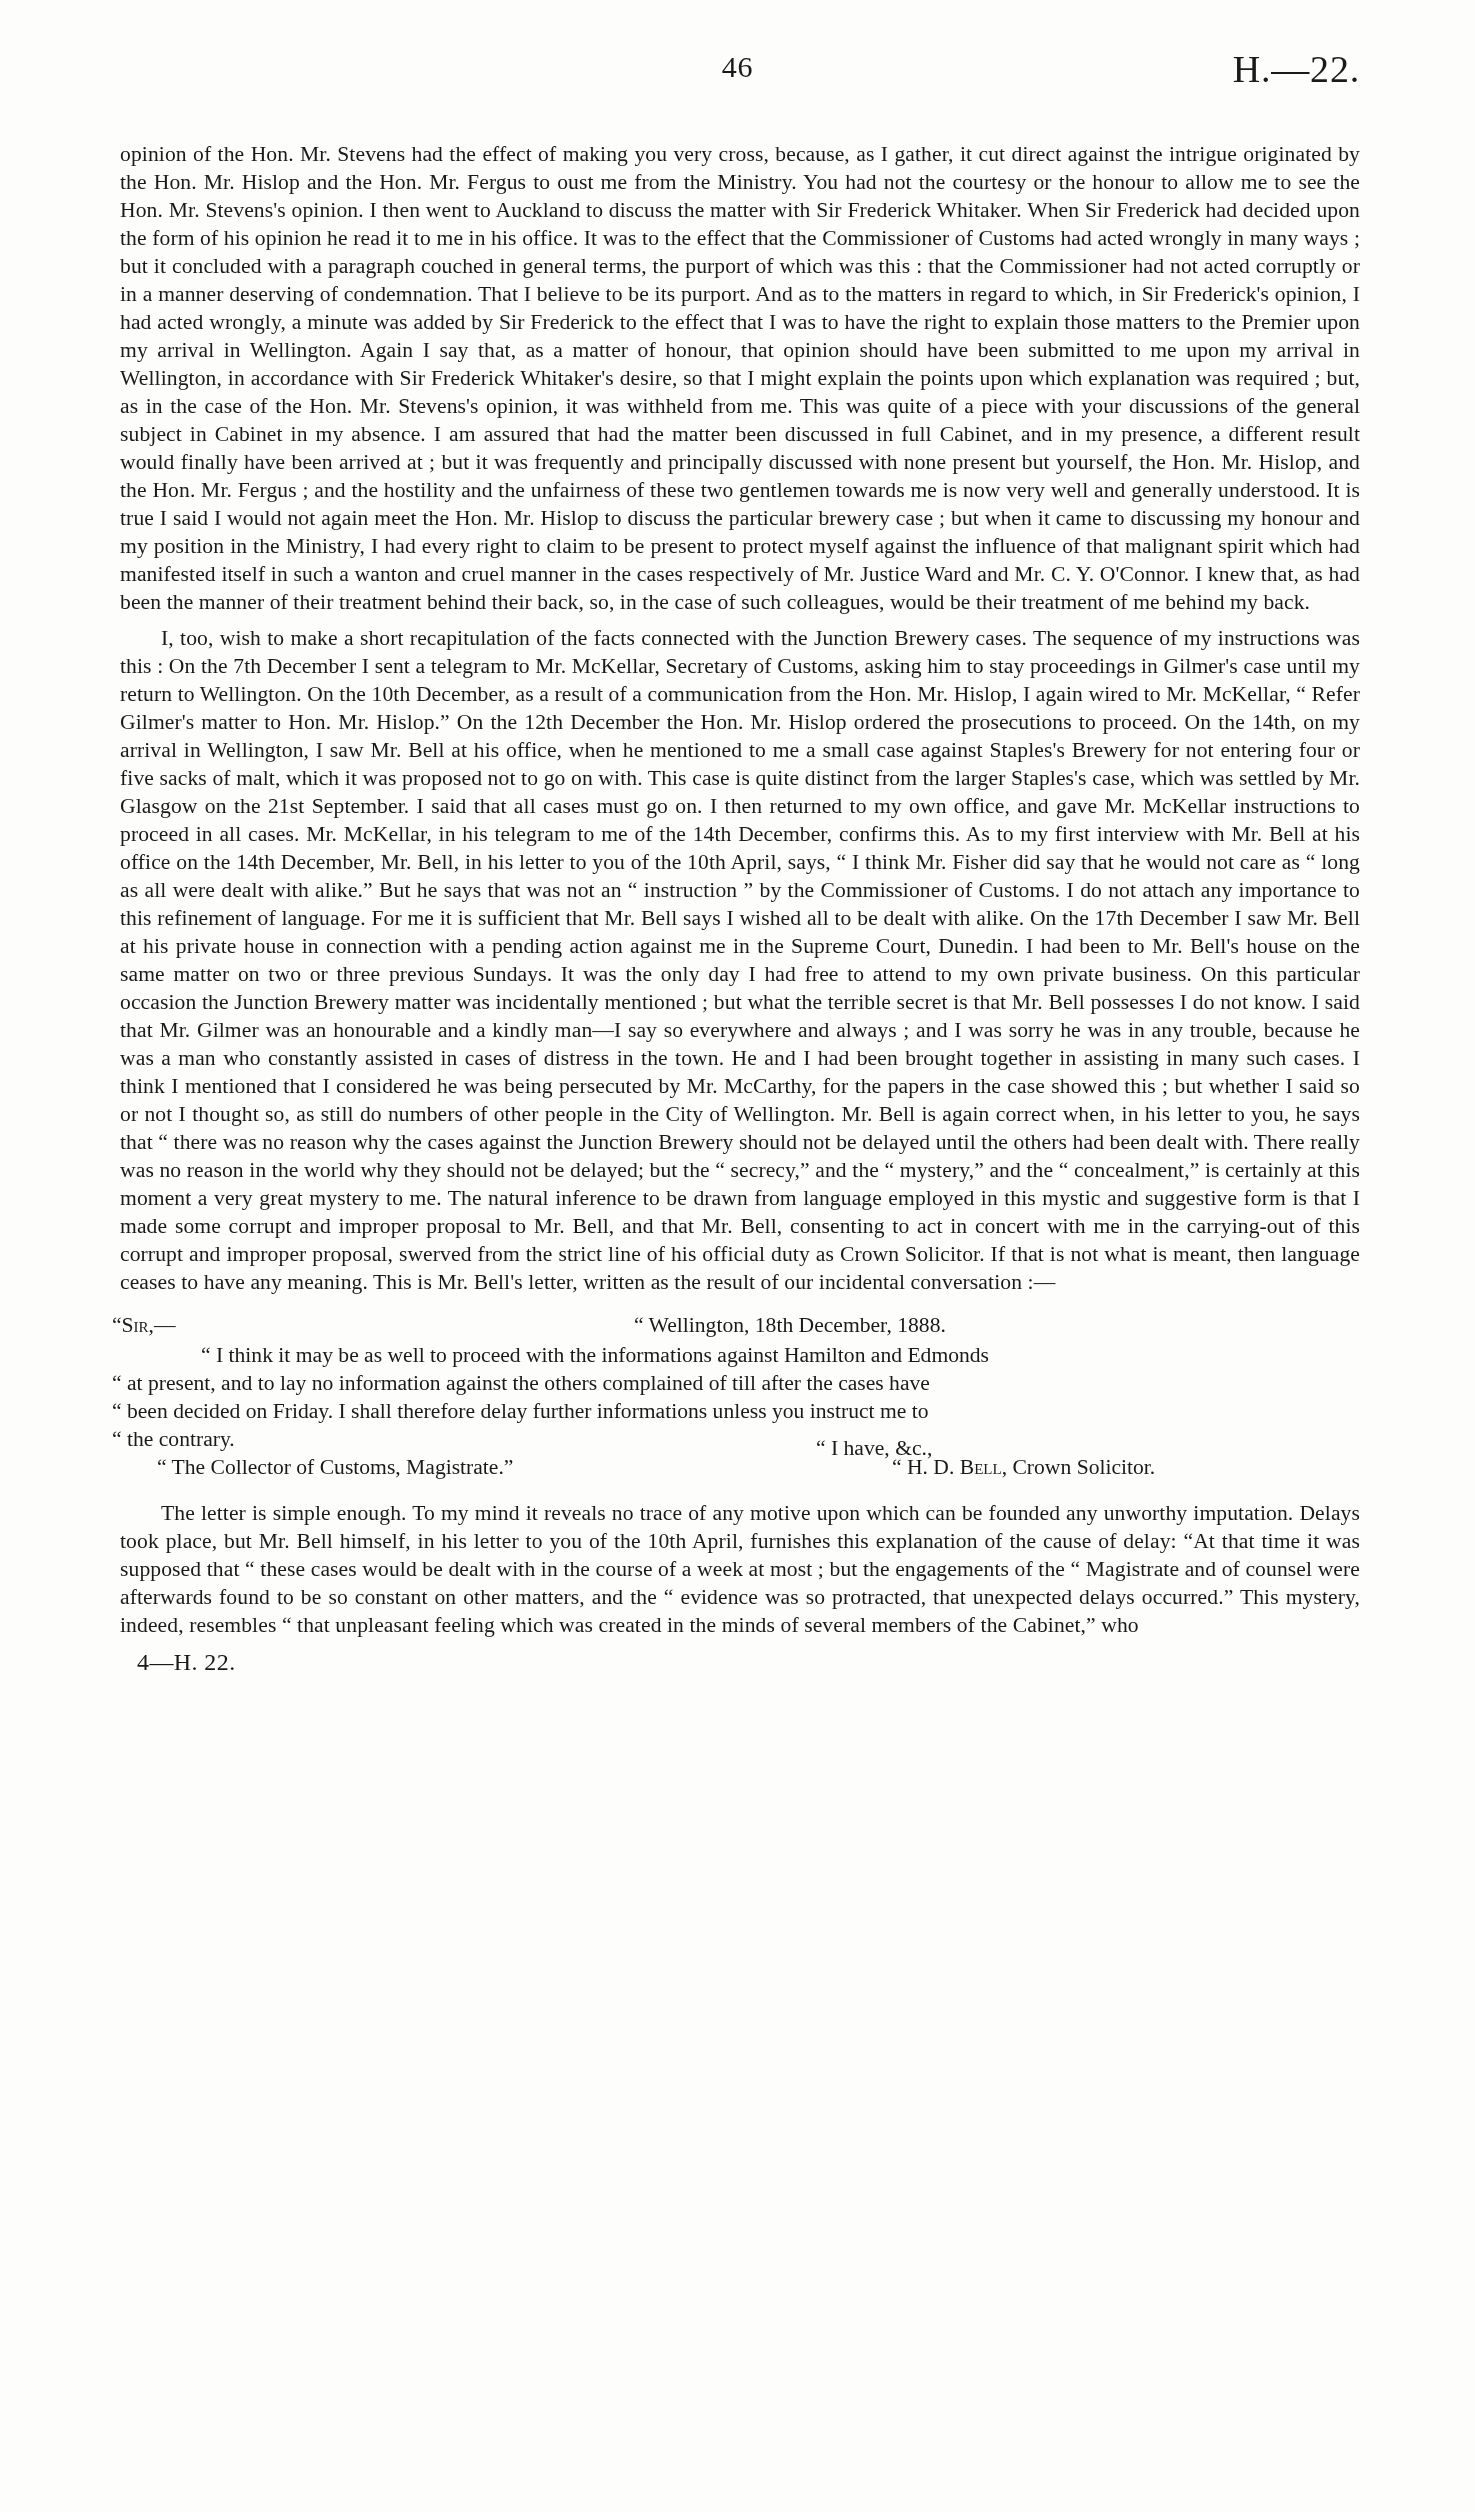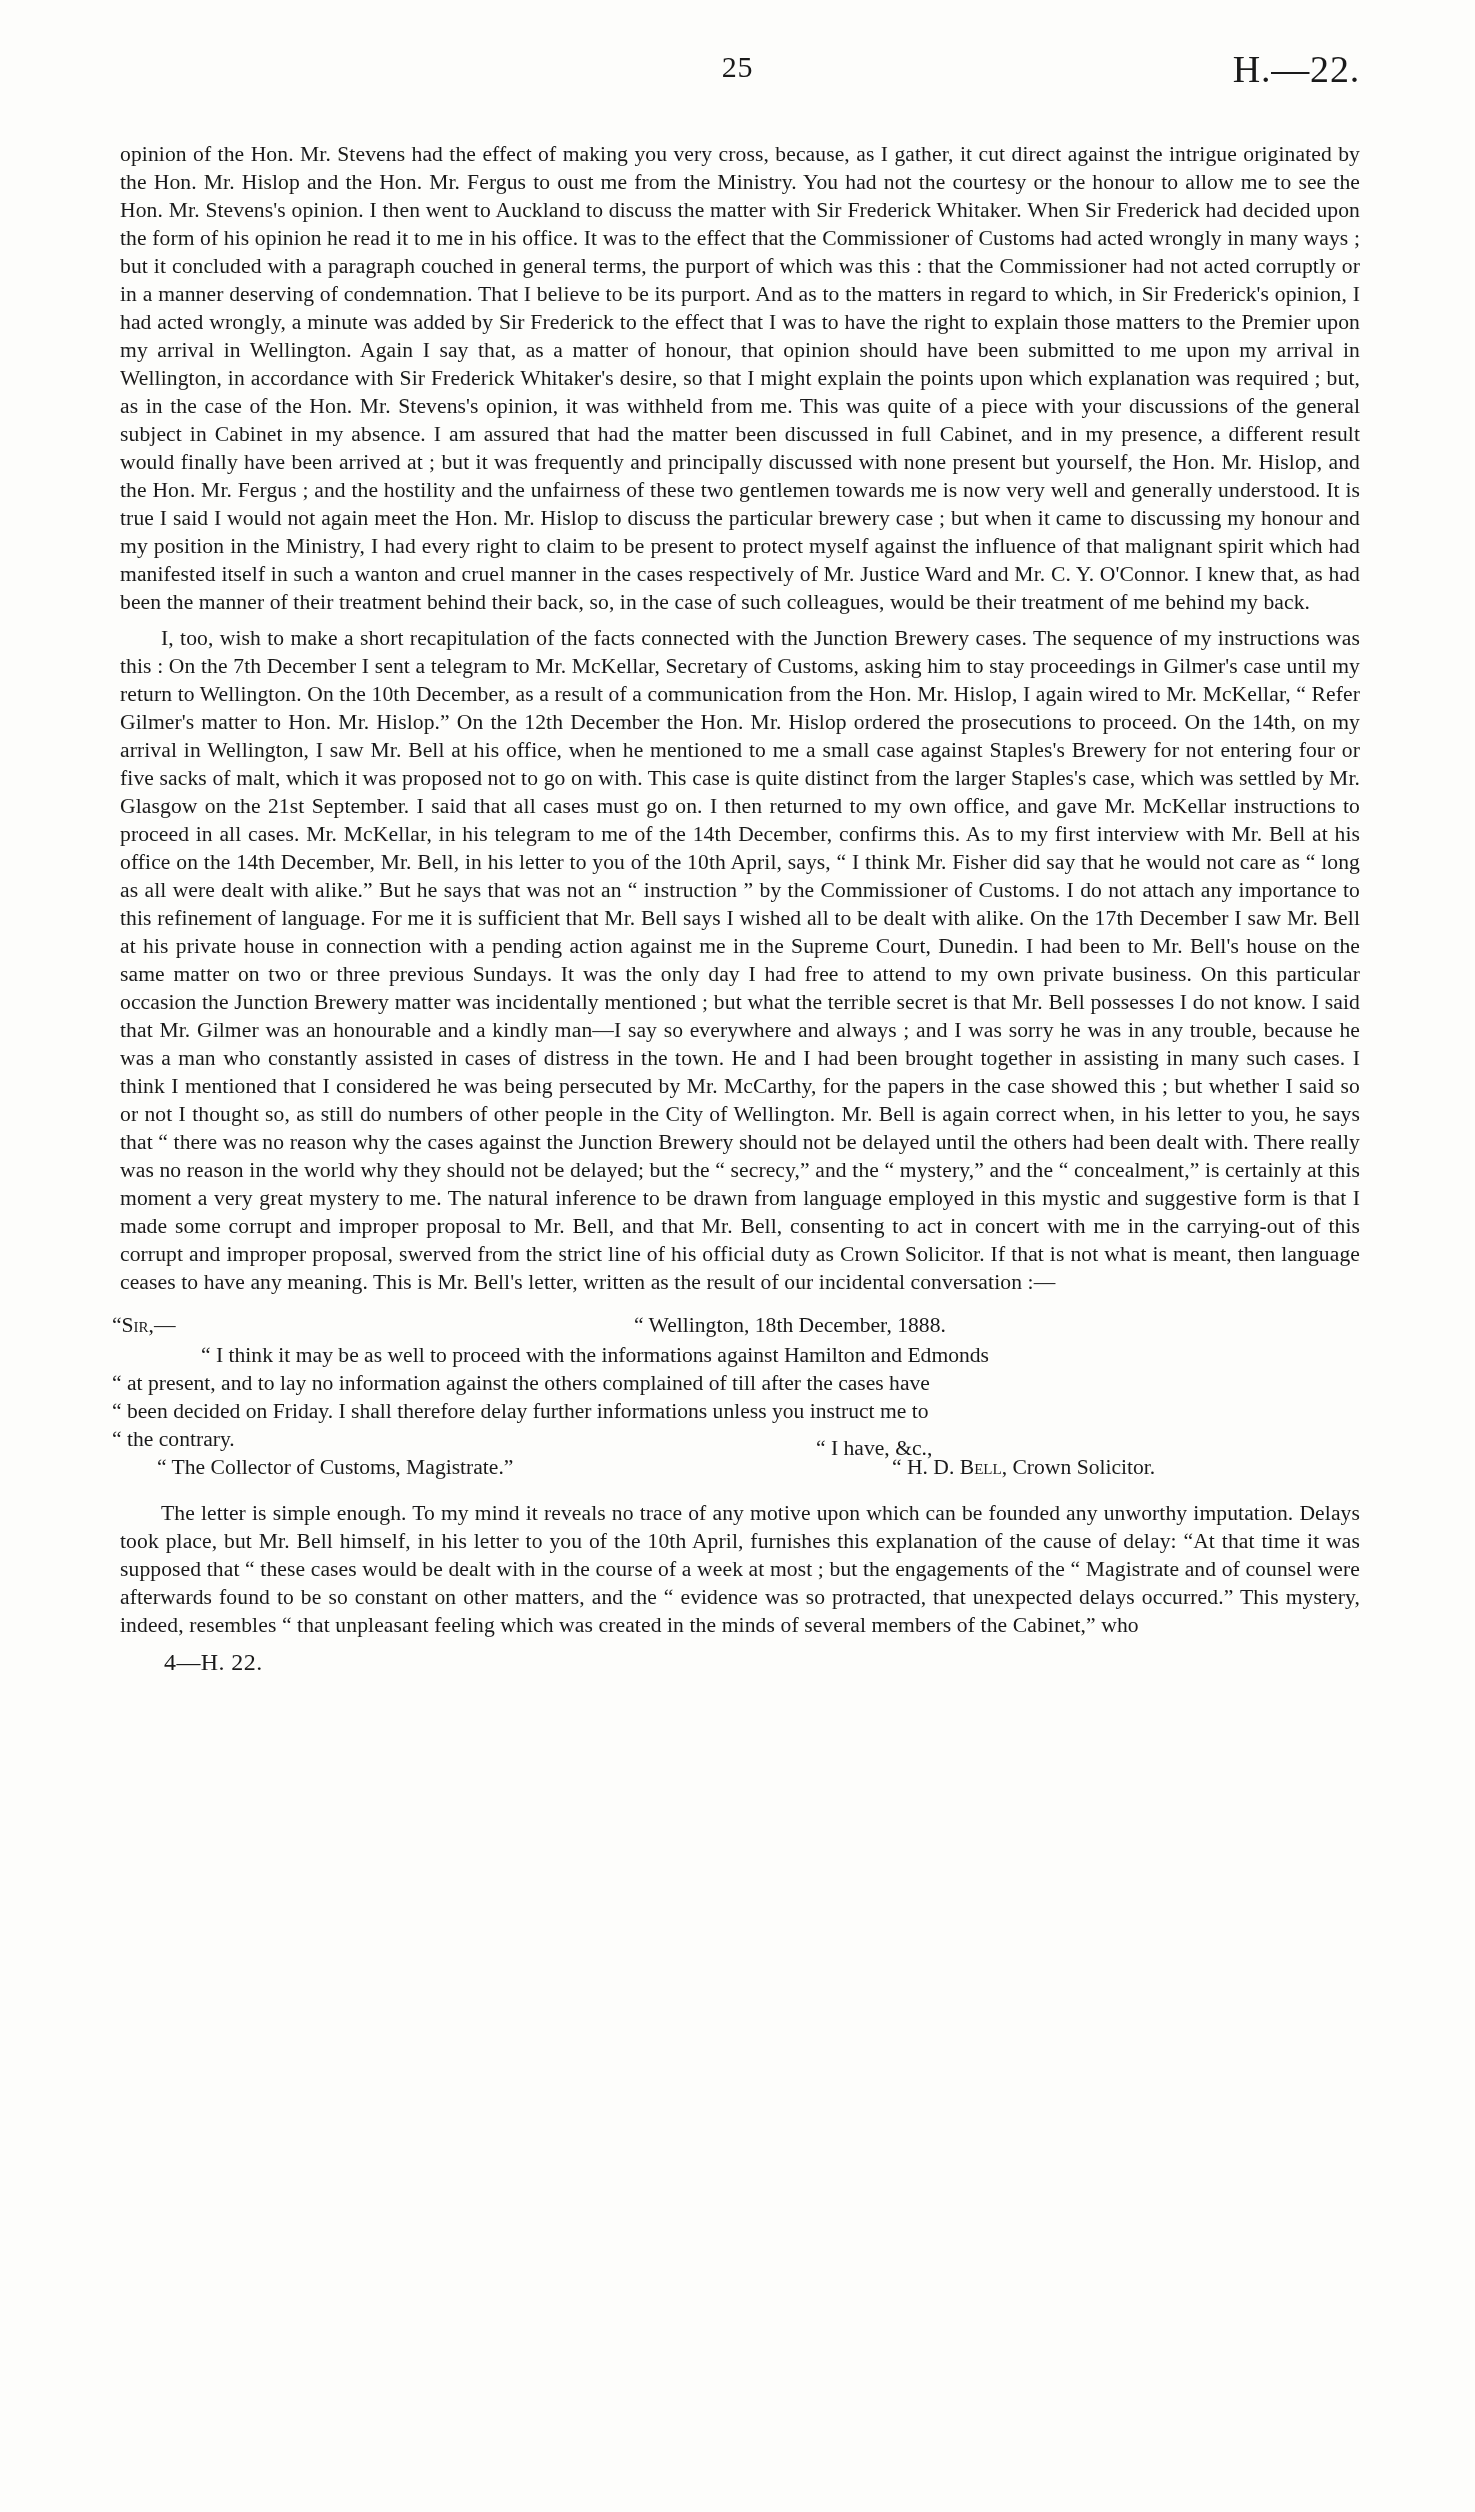--- a/index.html
+++ b/index.html
@@ -106,33 +106,33 @@
     position: absolute;
     left: 780px;
     top: 0;
     text-indent: 0;
   }
   .closing {
     margin-top: 18px;
   }
   .footer-sig {
     margin-top: 10.6px;
-    margin-left: 52px;
+    margin-left: 25px;
     font-size: 24px;
     letter-spacing: 0.4px;
   }
   .nowrap { white-space: nowrap; }
 </style>
 </head>
 <body>
 
 <div class="page">
 
   <div class="header">
-    <div class="page-number">25</div>
+    <div class="page-number">46</div>
     <div class="doc-ref">H.—22.</div>
   </div>
 
   <div class="body-col">
 
     <p class="first-para">opinion of the Hon. Mr. Stevens had the effect of making you very cross, because, as I gather, it cut direct against the intrigue originated by the Hon. Mr. Hislop and the Hon. Mr. Fergus to oust me from the Ministry. You had not the courtesy or the honour to allow me to see the Hon. Mr. Stevens's opinion. I then went to Auckland to discuss the matter with Sir Frederick Whitaker. When Sir Frederick had decided upon the form of his opinion he read it to me in his office. It was to the effect that the Commissioner of Customs had acted wrongly in many ways ; but it concluded with a paragraph couched in general terms, the purport of which was this : that the Commissioner had not acted corruptly or in a manner deserving of condemnation. That I believe to be its purport. And as to the matters in regard to which, in Sir Frederick's opinion, I had acted wrongly, a minute was added by Sir Frederick to the effect that I was to have the right to explain those matters to the Premier upon my arrival in Wellington. Again I say that, as a matter of honour, that opinion should have been submitted to me upon my arrival in Wellington, in accordance with Sir Frederick Whitaker's desire, so that I might explain the points upon which explanation was required ; but, as in the case of the Hon. Mr. Stevens's opinion, it was withheld from me. This was quite of a piece with your discussions of the general subject in Cabinet in my absence. I am assured that had the matter been discussed in full Cabinet, and in my presence, a different result would finally have been arrived at ; but it was frequently and principally discussed with none present but yourself, the Hon. Mr. Hislop, and the Hon. Mr. Fergus ; and the hostility and the unfairness of these two gentlemen towards me is now very well and generally understood. It is true I said I would not again meet the Hon. Mr. Hislop to discuss the particular brewery case ; but when it came to discussing my honour and my position in the Ministry, I had every right to claim to be present to protect myself against the influence of that malignant spirit which had manifested itself in such a wanton and cruel manner in the cases respectively of Mr. Justice Ward and Mr. C. Y. O'Connor. I knew that, as had been the manner of their treatment behind their back, so, in the case of such colleagues, would be their treatment of me behind my back.</p>
 
     <p class="indent">I, too, wish to make a short recapitulation of the facts connected with the Junction Brewery cases. The sequence of my instructions was this : On the 7th December I sent a telegram to Mr. McKellar, Secretary of Customs, asking him to stay proceedings in Gilmer's case until my return to Wellington. On the 10th December, as a result of a communication from the Hon. Mr. Hislop, I again wired to Mr. McKellar, “ Refer Gilmer's matter to Hon. Mr. Hislop.” On the 12th December the Hon. Mr. Hislop ordered the prosecutions to proceed. On the 14th, on my arrival in Wellington, I saw Mr. Bell at his office, when he mentioned to me a small case against Staples's Brewery for not entering four or five sacks of malt, which it was proposed not to go on with. This case is quite distinct from the larger Staples's case, which was settled by Mr. Glasgow on the 21st September. I said that all cases must go on. I then returned to my own office, and gave Mr. McKellar instructions to proceed in all cases. Mr. McKellar, in his telegram to me of the 14th December, confirms this. As to my first interview with Mr. Bell at his office on the 14th December, Mr. Bell, in his letter to you of the 10th April, says, “ I think Mr. Fisher did say that he would not care as “ long as all were dealt with alike.” But he says that was not an “ instruction ” by the Commissioner of Customs. I do not attach any importance to this refinement of language. For me it is sufficient that Mr. Bell says I wished all to be dealt with alike. On the 17th December I saw Mr. Bell at his private house in connection with a pending action against me in the Supreme Court, Dunedin. I had been to Mr. Bell's house on the same matter on two or three previous Sundays. It was the only day I had free to attend to my own private business. On this particular occasion the Junction Brewery matter was incidentally mentioned ; but what the terrible secret is that Mr. Bell possesses I do not know. I said that Mr. Gilmer was an honourable and a kindly man—I say so everywhere and always ; and I was sorry he was in any trouble, because he was a man who constantly assisted in cases of distress in the town. He and I had been brought together in assisting in many such cases. I think I mentioned that I considered he was being persecuted by Mr. McCarthy, for the papers in the case showed this ; but whether I said so or not I thought so, as still do numbers of other people in the City of Wellington. Mr. Bell is again correct when, in his letter to you, he says that “ there was no reason why the cases against the Junction Brewery should not be delayed until the others had been dealt with. There really was no reason in the world why they should not be delayed; but the “ secrecy,” and the “ mystery,” and the “ concealment,” is certainly at this moment a very great mystery to me. The natural inference to be drawn from language employed in this mystic and suggestive form is that I made some corrupt and improper proposal to Mr. Bell, and that Mr. Bell, consenting to act in concert with me in the carrying-out of this corrupt and improper proposal, swerved from the strict line of his official duty as Crown Solicitor. If that is not what is meant, then language ceases to have any meaning. This is Mr. Bell's letter, written as the result of our incidental conversation :—</p>
 
     <div class="letter-block">

